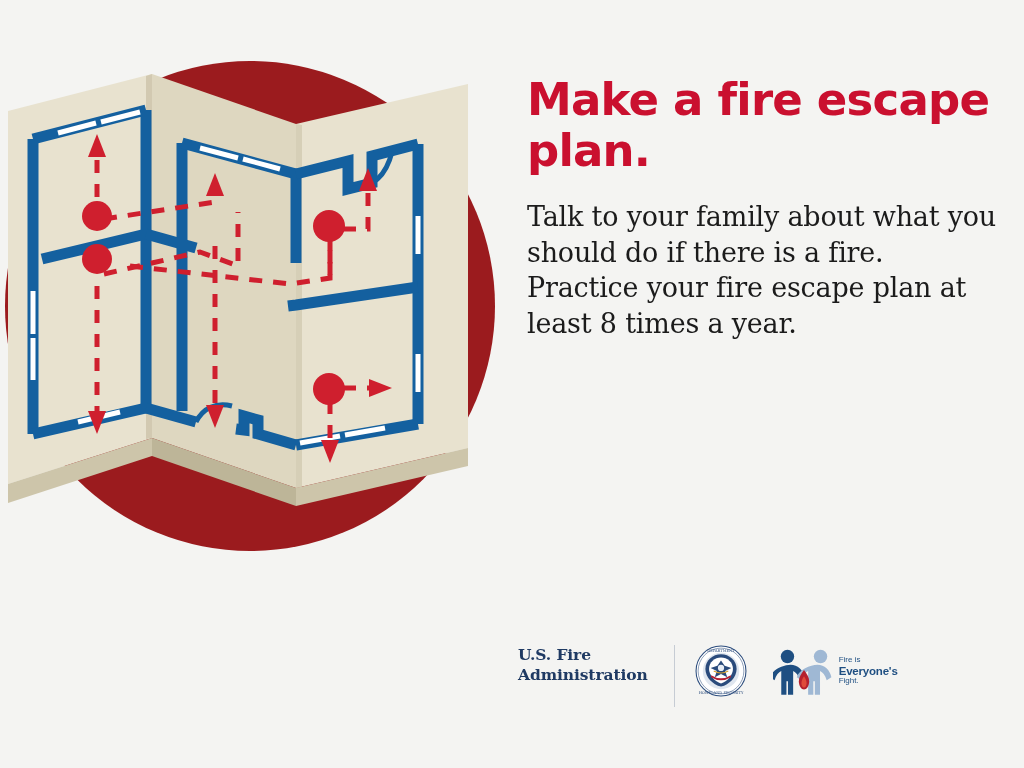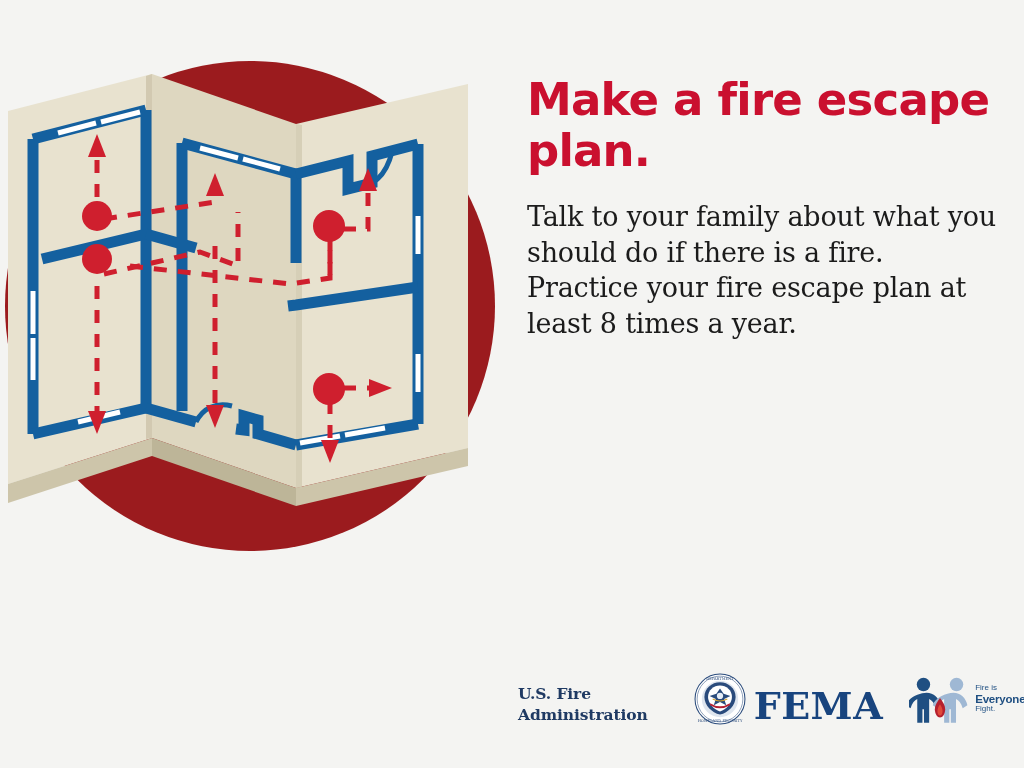--- a/index.html
+++ b/index.html
@@ -35,21 +35,21 @@
     line-height:1.33;
     color:#1b1b1b;
     margin:0;
     letter-spacing:-0.2px;
   }
 
   
   .footer{
     position:absolute;left:518px;top:645px;
     width:492px;height:80px;
-    display:flex;align-items:flex-end;
+    display:flex;align-items:flex-start;
   }
   .usfa{
     font-family:"DejaVu Serif", serif;
     font-weight:700;
     font-style:normal;
     font-size:15.5px;
     line-height:1.32;
     color:#1f3a63;
     white-space:pre-line;
     letter-spacing:-0.1px;
@@ -204,21 +204,20 @@
       <path d="M50 18 C66 18 80 30 80 46 C80 62 66 76 50 80 C34 76 20 62 20 46 C20 30 34 18 50 18 Z" fill="#2a4b7c"></path>
       <path d="M50 24 C62 24 73 33 73 46 C73 58 62 70 50 74 C38 70 27 58 27 46 C27 33 38 24 50 24 Z" fill="#ffffff"></path>
       <path d="M50 30 L57 40 L70 44 L58 50 L62 62 L50 56 L38 62 L42 50 L30 44 L43 40 Z" fill="#2a4b7c"></path>
       <circle cx="50" cy="44" r="6" fill="#e8eef6"></circle>
       <path d="M31 58 Q50 70 69 58 L69 62 Q50 74 31 62 Z" fill="#b32033"></path>
       <path d="M36 50 Q50 58 64 50" stroke="#d8a22b" stroke-width="2" fill="none"></path>
       <text x="50" y="14" font-size="7" fill="#2a4b7c" text-anchor="middle" font-family="DejaVu Serif, serif">DEPARTMENT</text>
       <text x="50" y="94" font-size="7" fill="#2a4b7c" text-anchor="middle" font-family="DejaVu Serif, serif">HOMELAND SECURITY</text>
     </svg>
 
-    <div class="fema-word">FEMA</div>
 
     <div class="fief">
       <svg class="fief-mark" viewBox="0 0 120 100">
 
         <circle cx="28" cy="22" r="13" fill="#1f4f82"></circle>
         <path d="M28 38 C42 38 52 48 55 62 L46 68 C43 58 38 52 33 50 L33 96 L23 96 L23 70 L20 70 L20 96 L10 96 L10 50 C5 52 0 58 -3 68 L-12 62 C-8 48 14 38 28 38 Z" fill="#1f4f82" transform="translate(6,0)"></path>
 
         <circle cx="92" cy="22" r="13" fill="#9fb8d4"></circle>
         <path d="M92 38 C106 38 116 48 119 62 L110 68 C107 58 102 52 97 50 L97 96 L87 96 L87 70 L84 70 L84 96 L74 96 L74 50 C69 52 64 58 61 68 L52 62 C56 48 78 38 92 38 Z" fill="#9fb8d4" transform="translate(-6,0)"></path>
 

